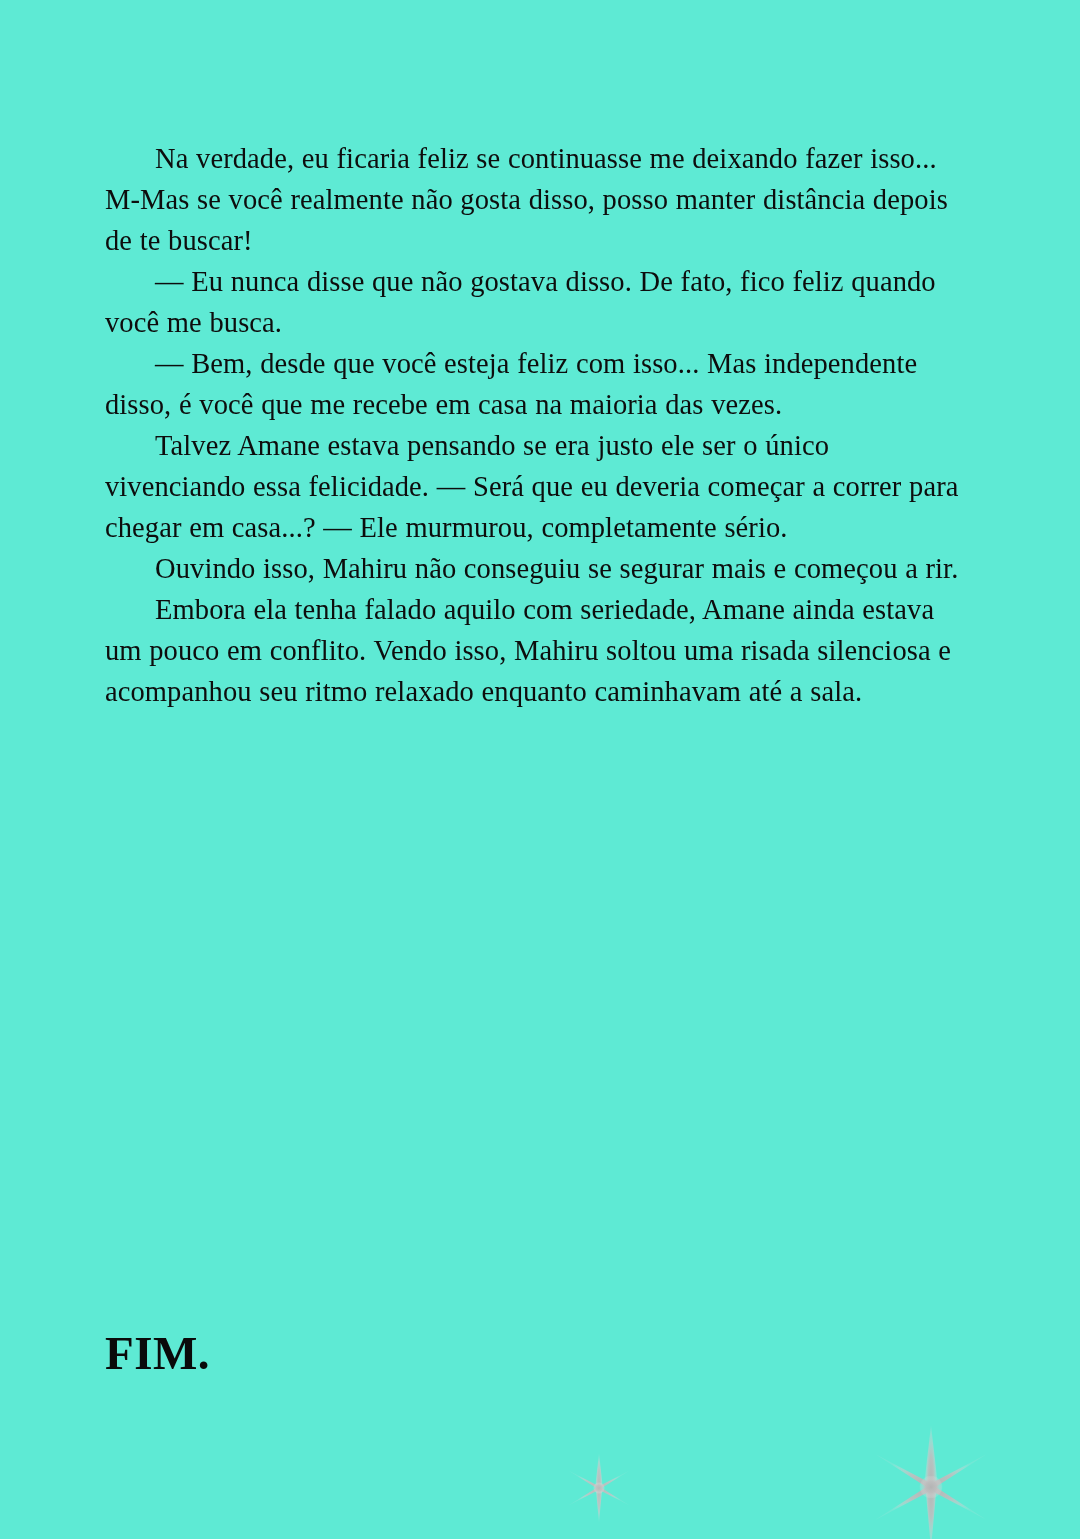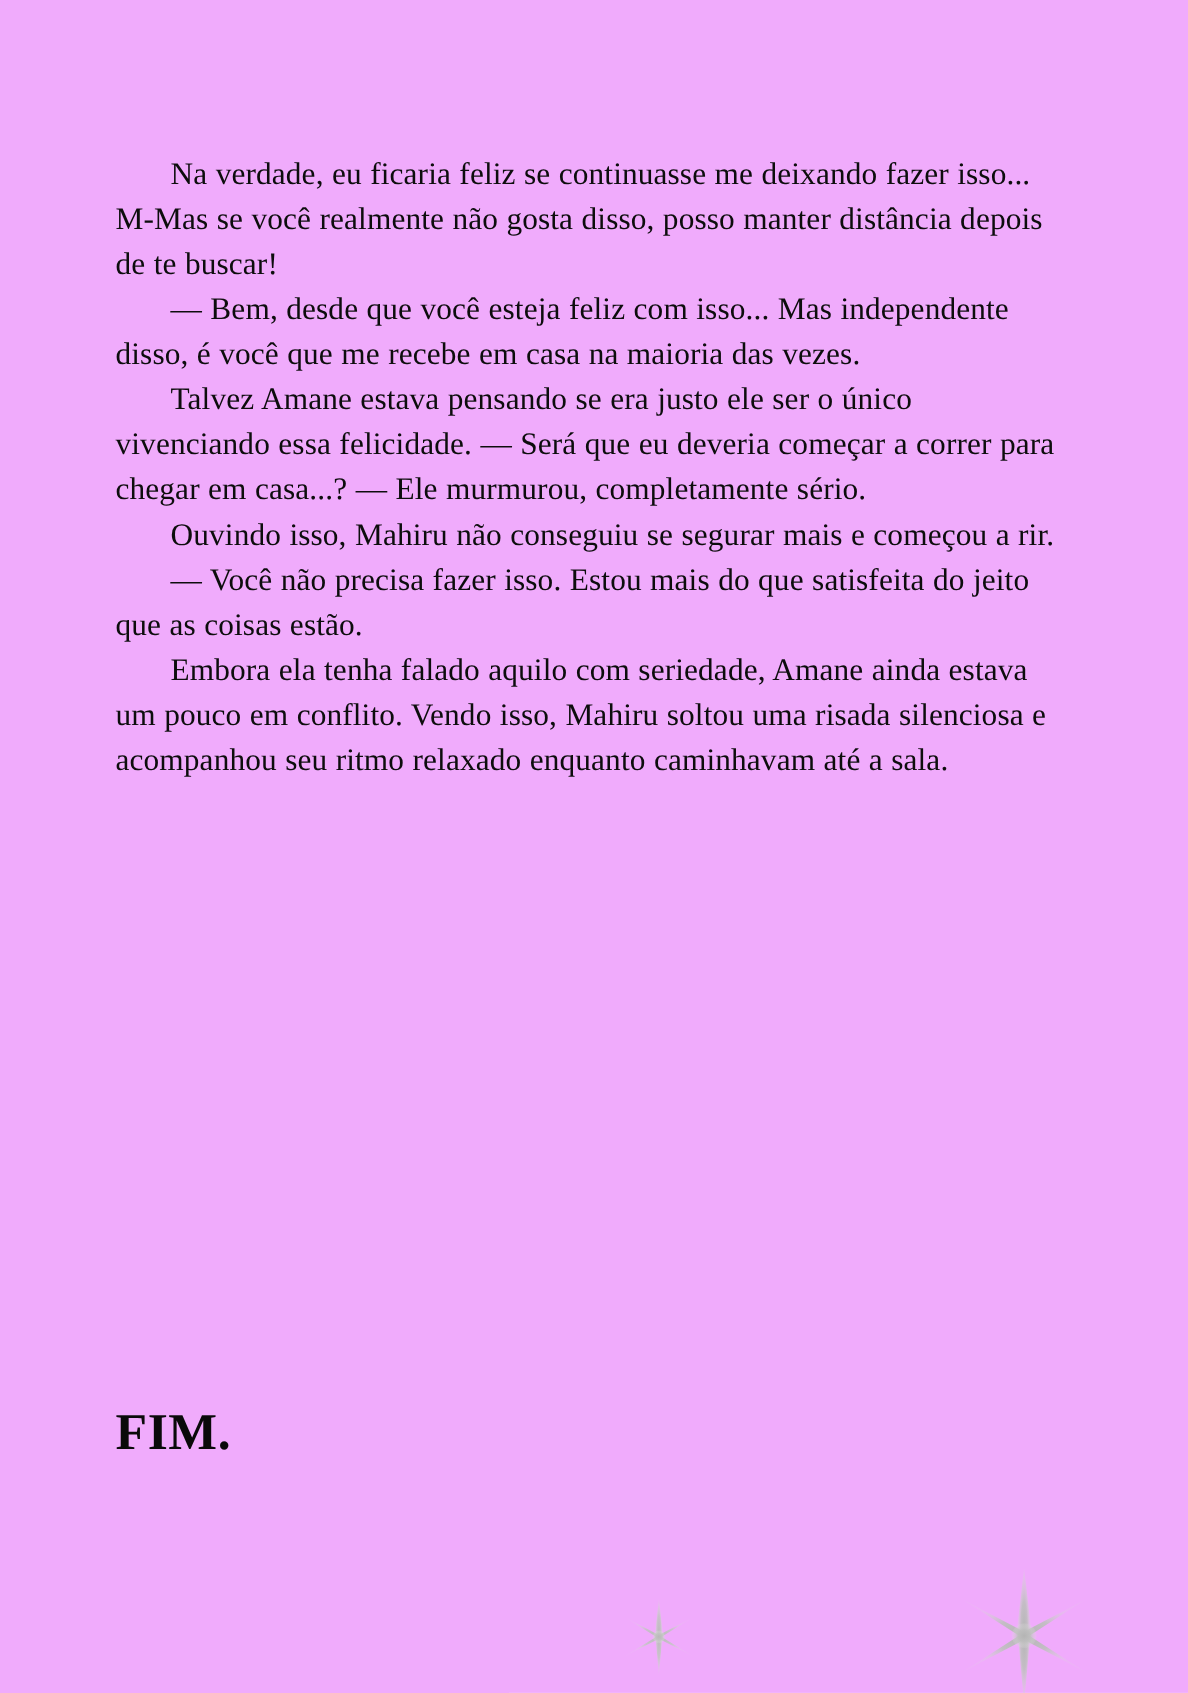--- a/index.html
+++ b/index.html
@@ -14,21 +14,21 @@
     position: relative;
     overflow: hidden;
     font-family: "Liberation Serif", "DejaVu Serif", serif;
     color: #0d0d0d;
     -webkit-font-smoothing: antialiased;
   }
 
   .page {
     position: absolute;
     inset: 0;
-    background: #f0abfc;
+    background: #5eead4;
     padding-left: 44px;
   }
 
   .text-column {
     position: absolute;
     left: 105px;
     top: 138px;
     width: 862px;
   }
 
@@ -41,21 +41,21 @@
     letter-spacing: 0.1px;
     word-spacing: 0.4px;
     font-weight: 400;
     color: #0d0d0d;
     hyphens: none;
   }
 
   .end-mark {
     position: absolute;
     left: 105px;
-    top: 1273px;
+    top: 1324px;
     font-size: 47px;
     line-height: 58px;
     font-weight: 700;
     letter-spacing: 0.5px;
     color: #0a0a0a;
     margin: 0;
   }
 
   
   .sparkle {
@@ -77,24 +77,24 @@
     height: 126px;
   }
 </style>
 </head>
 <body>
 
 <div class="page">
 
   <div class="text-column">
     <p class="para">Na verdade, eu ficaria feliz se continuasse me deixando fazer isso... M-Mas se você realmente não gosta disso, posso manter distância depois de te buscar!</p>
+    <p class="para">— Eu nunca disse que não gostava disso. De fato, fico feliz quando você me busca.</p>
     <p class="para">— Bem, desde que você esteja feliz com isso... Mas independente disso, é você que me recebe em casa na maioria das vezes.</p>
     <p class="para">Talvez Amane estava pensando se era justo ele ser o único vivenciando essa felicidade. — Será que eu deveria começar a correr para chegar em casa...? — Ele murmurou, completamente sério.</p>
     <p class="para">Ouvindo isso, Mahiru não conseguiu se segurar mais e começou a rir.</p>
-    <p class="para">— Você não precisa fazer isso. Estou mais do que satisfeita do jeito que as coisas estão.</p>
     <p class="para">Embora ela tenha falado aquilo com seriedade, Amane ainda estava um pouco em conflito. Vendo isso, Mahiru soltou uma risada silenciosa e acompanhou seu ritmo relaxado enquanto caminhavam até a sala.</p>
   </div>
 
   <p class="end-mark">FIM.</p>
 
   <div class="sparkle sparkle-small">
     <svg viewBox="0 0 100 100" xmlns="http://www.w3.org/2000/svg" aria-hidden="true">
       <defs>
         <radialGradient id="sparkGradA" cx="50%" cy="50%" r="50%">
           <stop offset="0%" stop-color="#b9b9b9" stop-opacity="1"></stop>

